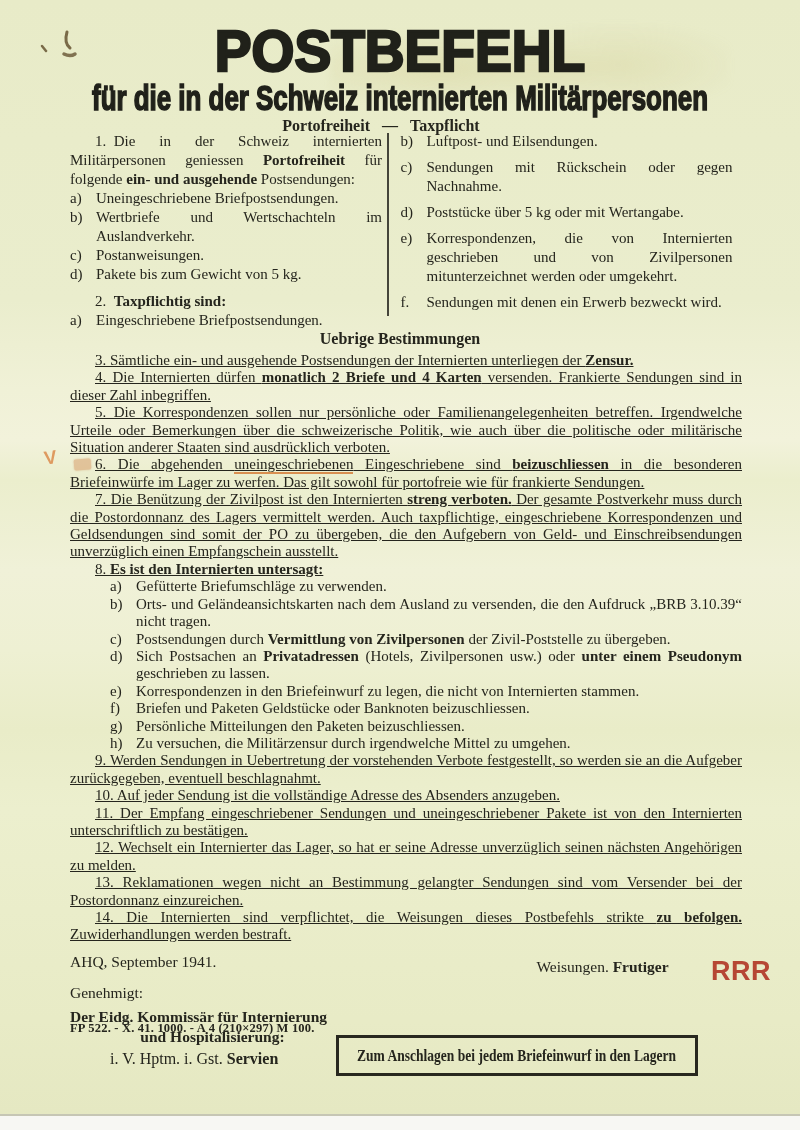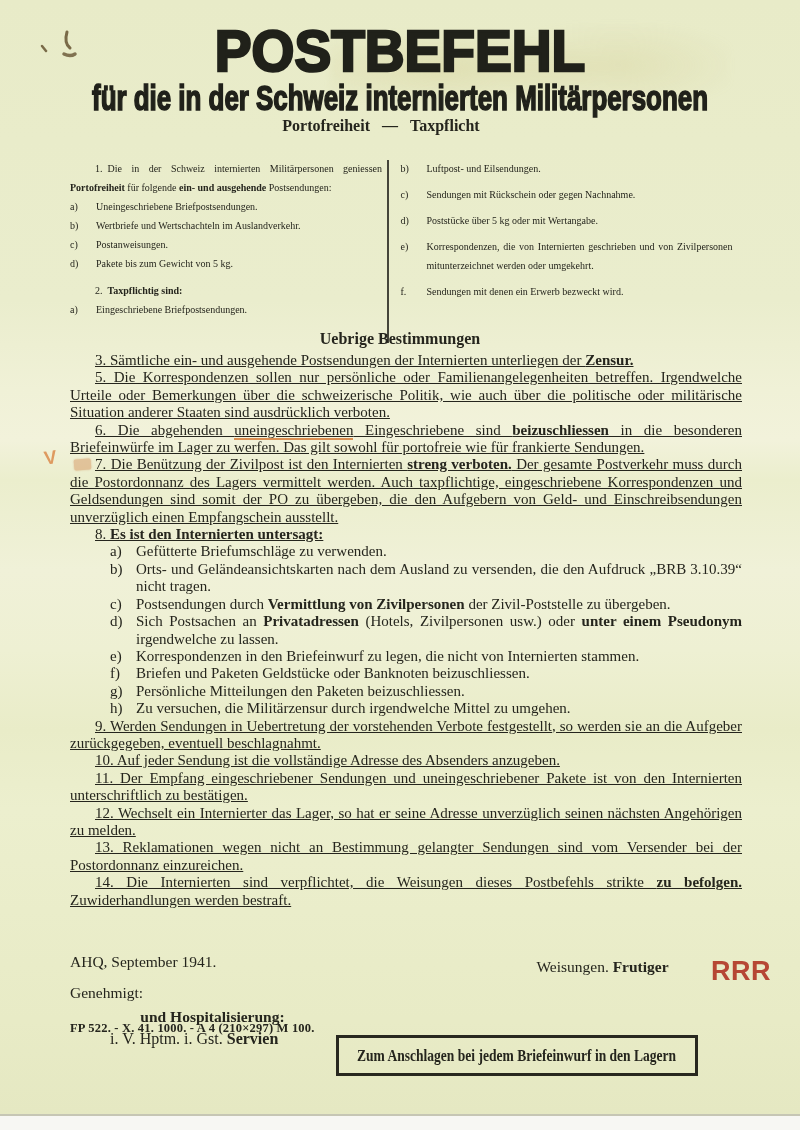--- a/index.html
+++ b/index.html
@@ -35,21 +35,21 @@
     position:absolute;top:80px;left:50%;
     transform:translateX(-50%) scaleX(.74);transform-origin:center;
     font-family:"Liberation Sans", sans-serif;font-weight:bold;font-size:35px;line-height:1;
     color:#20211a;-webkit-text-stroke:1.6px #20211a;white-space:nowrap;
   }
   .colhead{
     position:absolute;top:117px;left:0;width:800px;text-align:center;
     font-weight:bold;font-size:16px;box-sizing:border-box;padding-right:38px;
   }
   .colhead .dash{display:inline-block;margin:0 12px;}
-  .columns{position:absolute;top:159px;left:70px;width:672px;display:flex;font-size:10px;line-height:19px;}
+  .columns{position:absolute;top:132px;left:70px;width:672px;display:flex;font-size:15px;line-height:19px;}
   .col-left{width:312px;flex:none;}
   .divider{width:1.5px;flex:none;background:#45453a;margin:1px 12px 0 5px;height:183px;}
   .col-right{width:332px;flex:none;}
   .p-intro{margin:0;text-align:justify;text-indent:25px;}
   .p-tax{margin:8px 0 0 0;text-indent:25px;}
   .colitem{display:flex;}
   .col-right .colitem{margin-bottom:7px;}
   .collabel{flex:0 0 26px;}
   .coltext{flex:1;text-align:justify;}
   .sectionhead{position:absolute;top:330px;left:0;width:800px;text-align:center;font-weight:bold;font-size:16px;}
@@ -177,39 +177,40 @@
             <span class="coltext"><span>Sendungen mit denen ein Erwerb bezweckt wird.</span></span>
           </div>
         </div>
     </div>
   </div>
 
   <div class="sectionhead">Uebrige Bestimmungen</div>
 
   <div class="rules">
       <p class="rule-para"><span>3. Sämtliche ein- und ausgehende Postsendungen der Internierten unterliegen der </span><span class="b">Zensur.</span></p>
+      <p class="rule-para"><span>4. Die Internierten dürfen </span><span class="b">monatlich 2 Briefe und 4 Karten</span><span> versenden. Frankierte Sendungen sind in dieser Zahl inbegriffen.</span></p>
       <p class="rule-para"><span>5. Die Korrespondenzen sollen nur persönliche oder Familienangelegenheiten betreffen. Irgendwelche Urteile oder Bemerkungen über die schweizerische Politik, wie auch über die politische oder militärische Situation anderer Staaten sind ausdrücklich verboten.</span></p>
       <p class="rule-para"><span>6. Die abgehenden </span><span class="u">uneingeschriebenen</span><span> Eingeschriebene sind </span><span class="b">beizuschliessen</span><span> in die besonderen Briefeinwürfe im Lager zu werfen.  Das gilt sowohl für portofreie wie für frankierte Sendungen.</span></p>
       <p class="rule-para"><span>7. Die Benützung der Zivilpost ist den Internierten </span><span class="b">streng verboten.</span><span> Der gesamte Postverkehr muss durch die Postordonnanz des Lagers vermittelt werden.  Auch taxpflichtige, eingeschriebene Korrespondenzen und Geldsendungen sind somit der PO zu übergeben, die den Aufgebern von Geld- und Einschreibsendungen unverzüglich einen Empfangschein ausstellt.</span></p>
       <p class="rule-para"><span>8. </span><span class="b">Es ist den Internierten untersagt:</span></p>
       <div class="subitem">
         <span class="sublabel">a)</span>
         <span class="subtext"><span>Gefütterte Briefumschläge zu verwenden.</span></span>
       </div>
       <div class="subitem">
         <span class="sublabel">b)</span>
         <span class="subtext"><span>Orts- und Geländeansichtskarten nach dem Ausland zu versenden, die den Aufdruck „BRB 3.10.39“ nicht tragen.</span></span>
       </div>
       <div class="subitem">
         <span class="sublabel">c)</span>
         <span class="subtext"><span>Postsendungen durch </span><span class="b">Vermittlung von Zivilpersonen</span><span> der Zivil-Poststelle zu übergeben.</span></span>
       </div>
       <div class="subitem">
         <span class="sublabel">d)</span>
-        <span class="subtext"><span>Sich Postsachen an </span><span class="b">Privatadressen</span><span> (Hotels, Zivilpersonen usw.) oder </span><span class="b">unter einem Pseudonym</span><span> irgendwelche zu lassen.</span></span>
+        <span class="subtext"><span>Sich Postsachen an </span><span class="b">Privatadressen</span><span> (Hotels, Zivilpersonen usw.) oder </span><span class="b">unter einem Pseudonym</span><span> geschrieben zu lassen.</span></span>
       </div>
       <div class="subitem">
         <span class="sublabel">e)</span>
         <span class="subtext"><span>Korrespondenzen in den Briefeinwurf zu legen, die nicht von Internierten stammen.</span></span>
       </div>
       <div class="subitem">
         <span class="sublabel">f)</span>
         <span class="subtext"><span>Briefen und Paketen Geldstücke oder Banknoten beizuschliessen.</span></span>
       </div>
       <div class="subitem">
@@ -227,20 +228,21 @@
       <p class="rule-para"><span>13. Reklamationen wegen nicht an Bestimmung gelangter Sendungen sind vom Versender bei der Postordonnanz einzureichen.</span></p>
       <p class="rule-para"><span>14. Die Internierten sind verpflichtet, die Weisungen dieses Postbefehls strikte </span><span class="b">zu befolgen.</span><span> Zuwiderhandlungen werden bestraft.</span></p>
     </div>
 
   <div class="check-v">V</div>
   <div class="smudge"></div>
 
   <div class="sig-left">
     <p class="sig-date">AHQ, September 1941.</p>
     <p class="sig-approved">Genehmigt:</p>
+    <p class="comm1">Der Eidg. Kommissär für Internierung</p>
     <p class="comm2">und Hospitalisierung:</p>
     <p class="deputy"><span>i. V. Hptm. i. Gst. </span><span class="b">Servien</span></p>
   </div>
 
   <div class="sig-right">
     <p class="line2"><span>Weisungen. </span><span class="b">Frutiger</span></p>
   </div>
 
   <div class="stamp">RRR</div>
 

